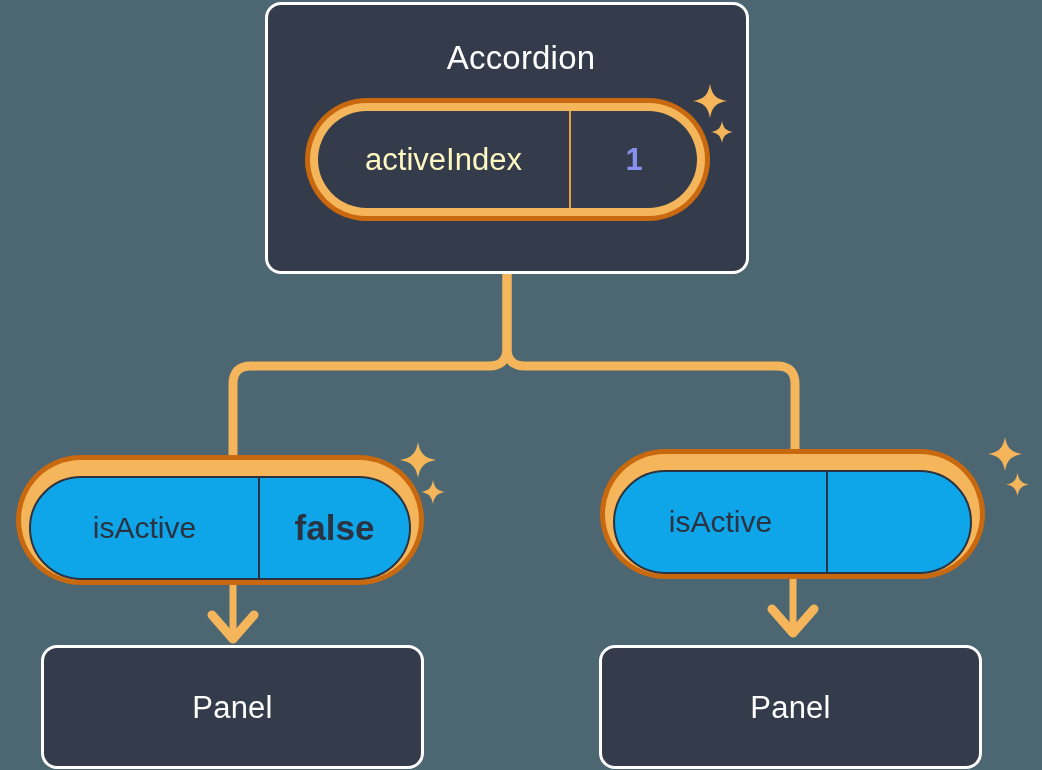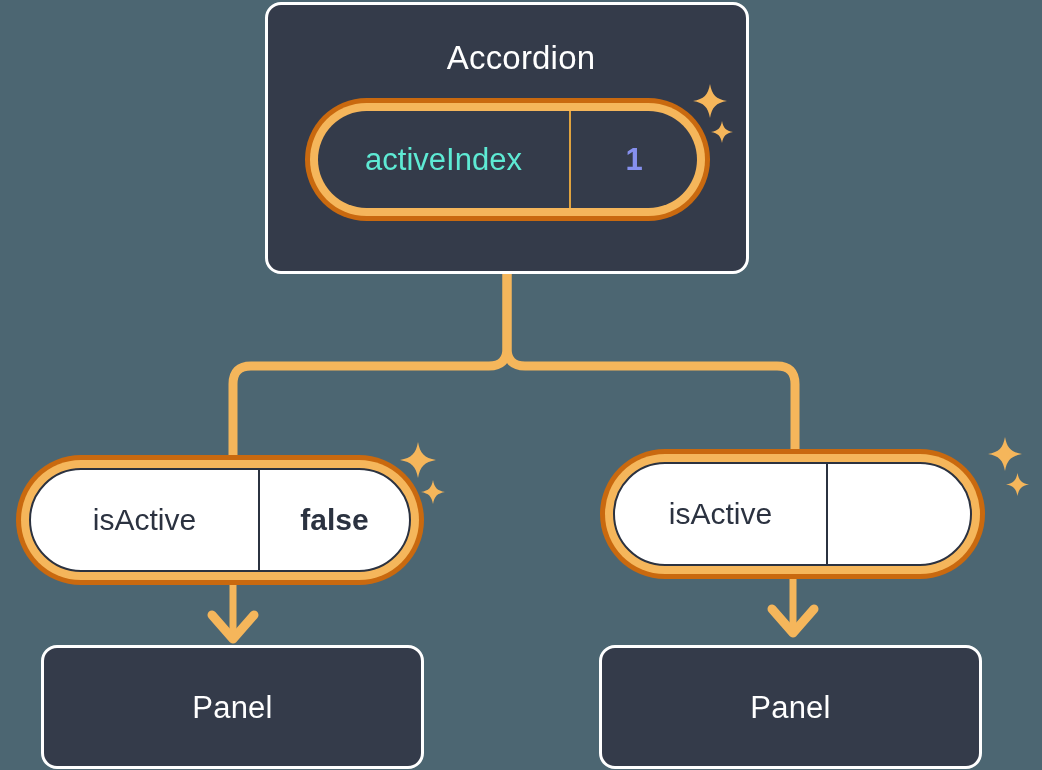--- a/index.html
+++ b/index.html
@@ -112,47 +112,48 @@
     white-space: nowrap;
     box-sizing: border-box;
   }
 
   
   .pill--dark .pill-inner {
     background: #343b4a;
     border: 0;
   }
   .pill--dark .pill-key {
-    color: #5eead4;
+    color: #fef9c3;
     font-size: 31px;
     font-weight: 400;
     flex: 0 0 253px;
     border-right: 2px solid #e0a33f;
   }
   .pill--dark .pill-val {
     color: #8690ee;
     font-size: 31px;
     font-weight: 700;
     flex: 1 1 auto;
   }
 
   
   .pill--purple .pill-inner {
-    background: #ffffff;
+    background: #0ea5e9;
     border: 2px solid #2b3240;
+    margin-top: 8px;
   }
   .pill--purple .pill-key {
     color: #2b3240;
     font-size: 30px;
     font-weight: 400;
     border-right: 2px solid #2b3240;
   }
   .pill--purple .pill-val {
     color: #2b3240;
-    font-size: 30px;
+    font-size: 35px;
     font-weight: 700;
   }
 
   
   #pill-activeindex {
     left: 305px;
     top: 98px;
     width: 405px;
     height: 123px;
   }

